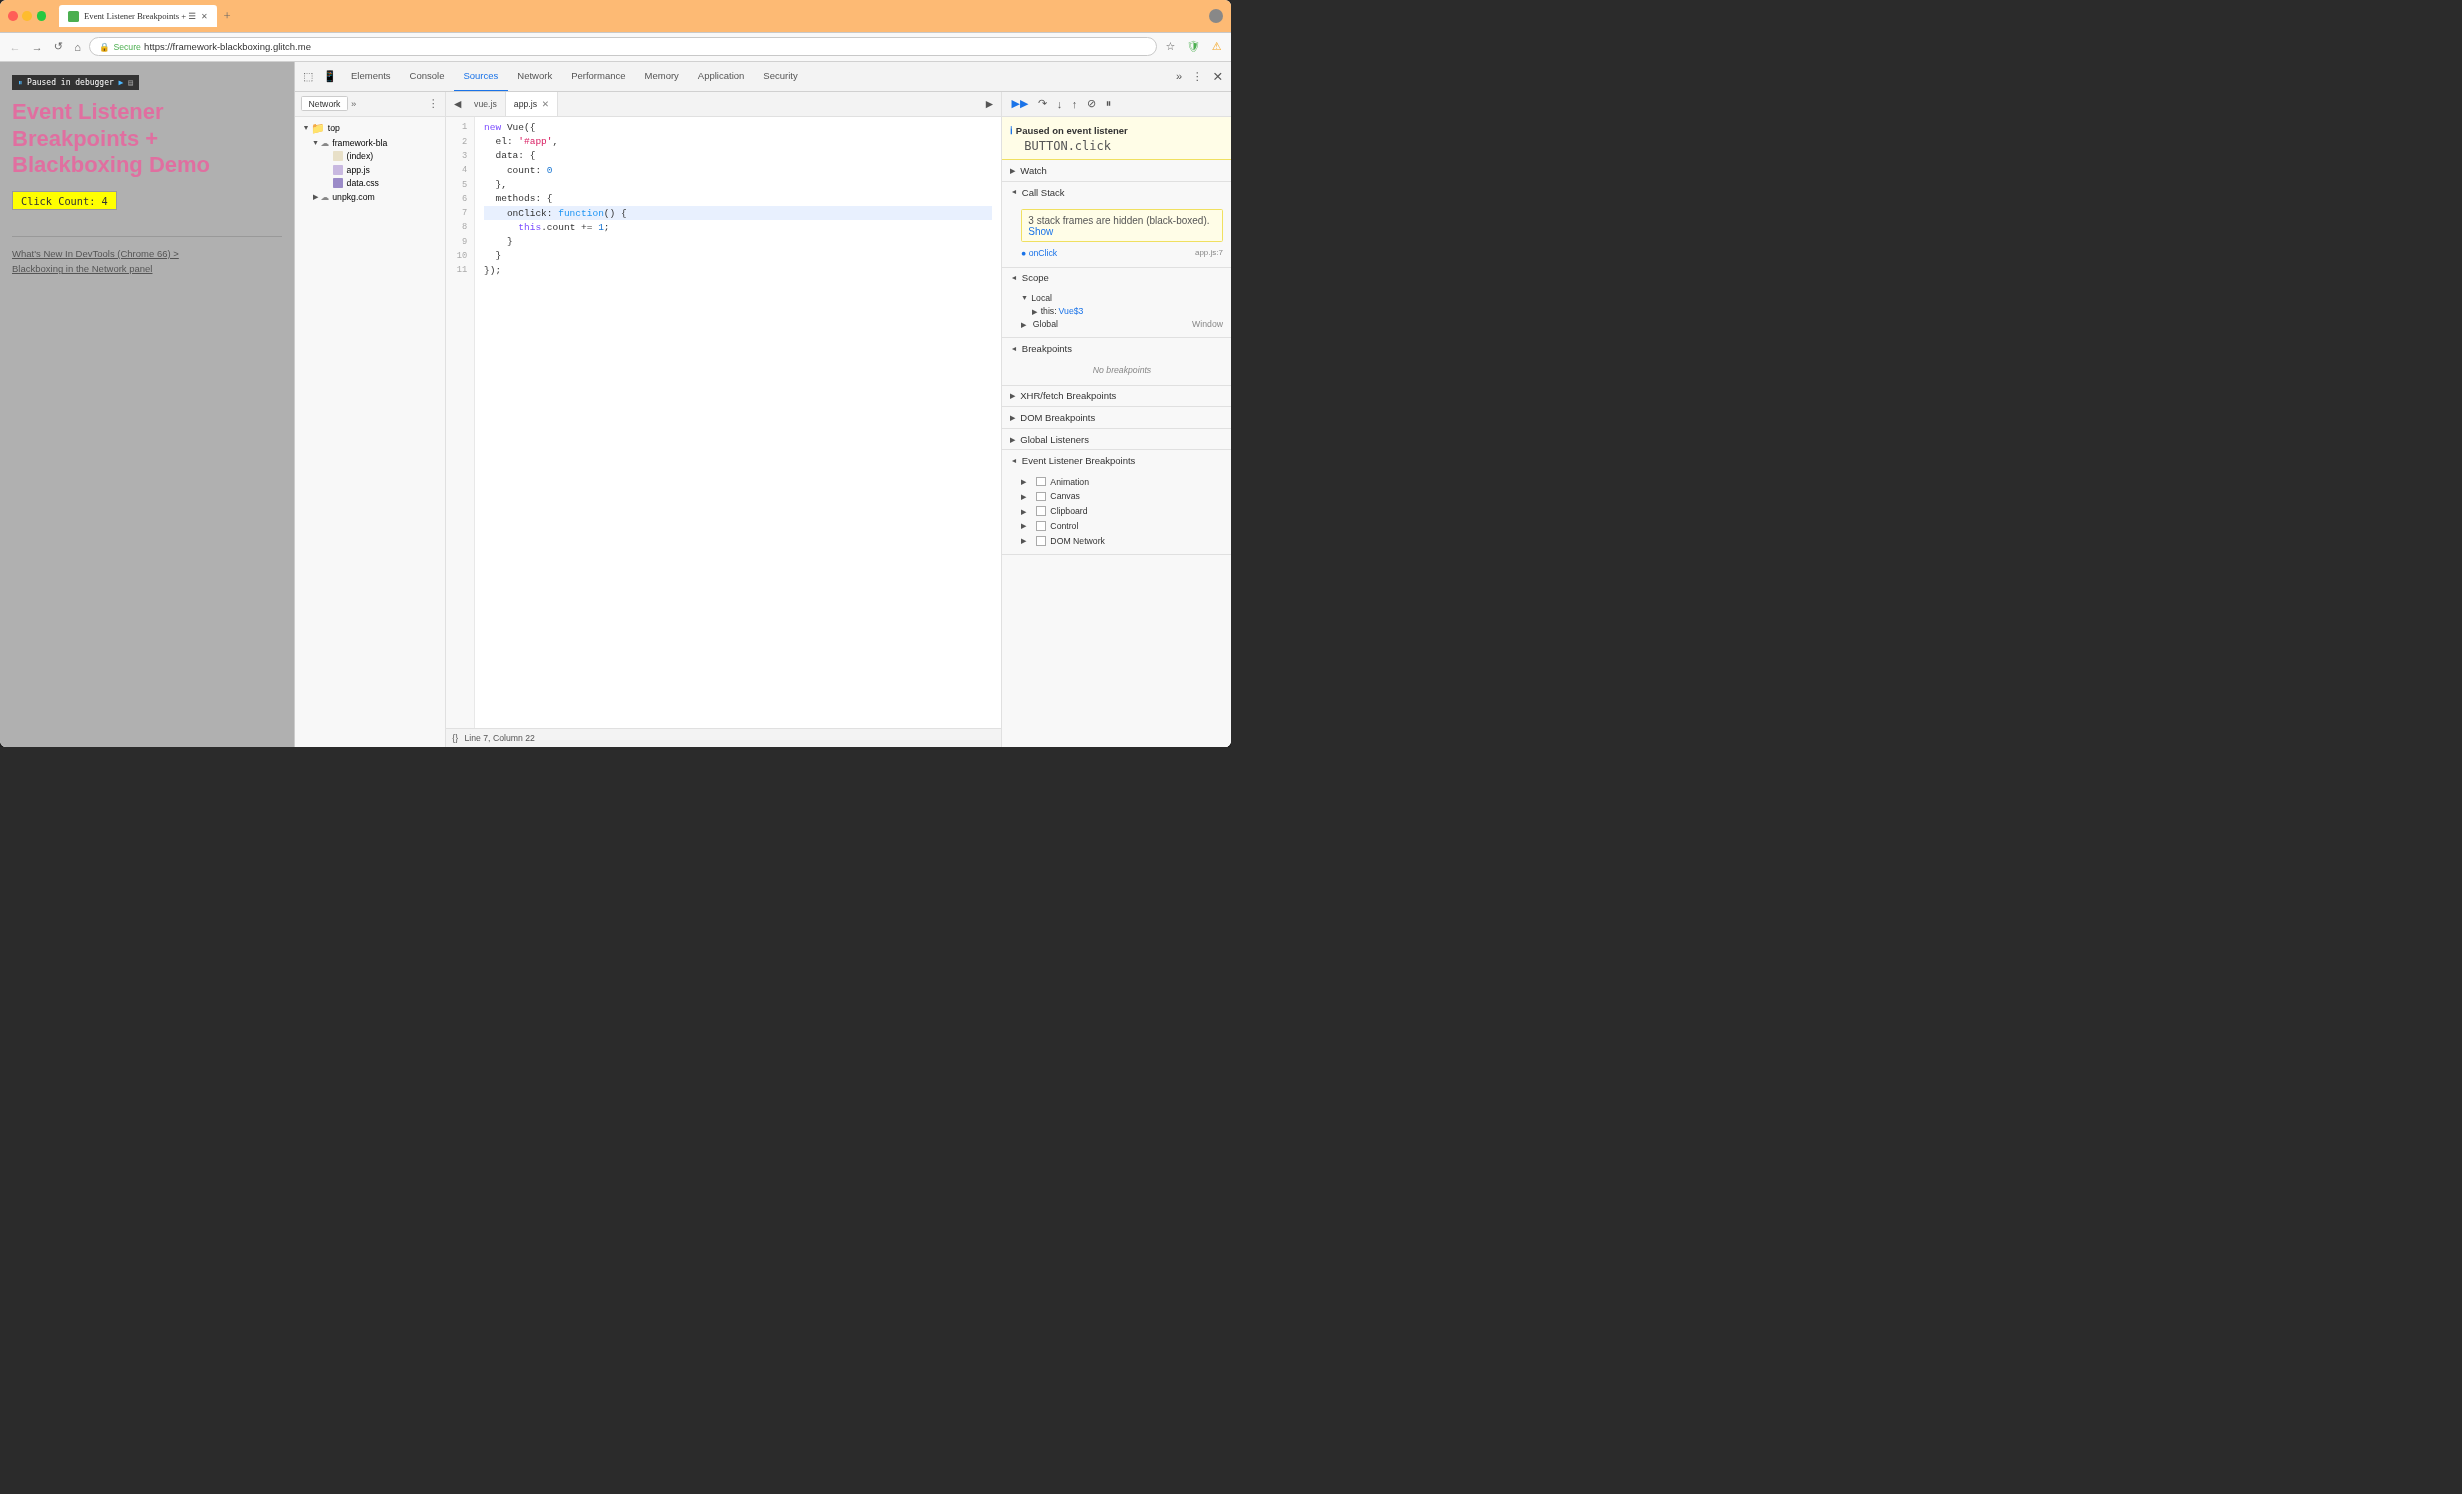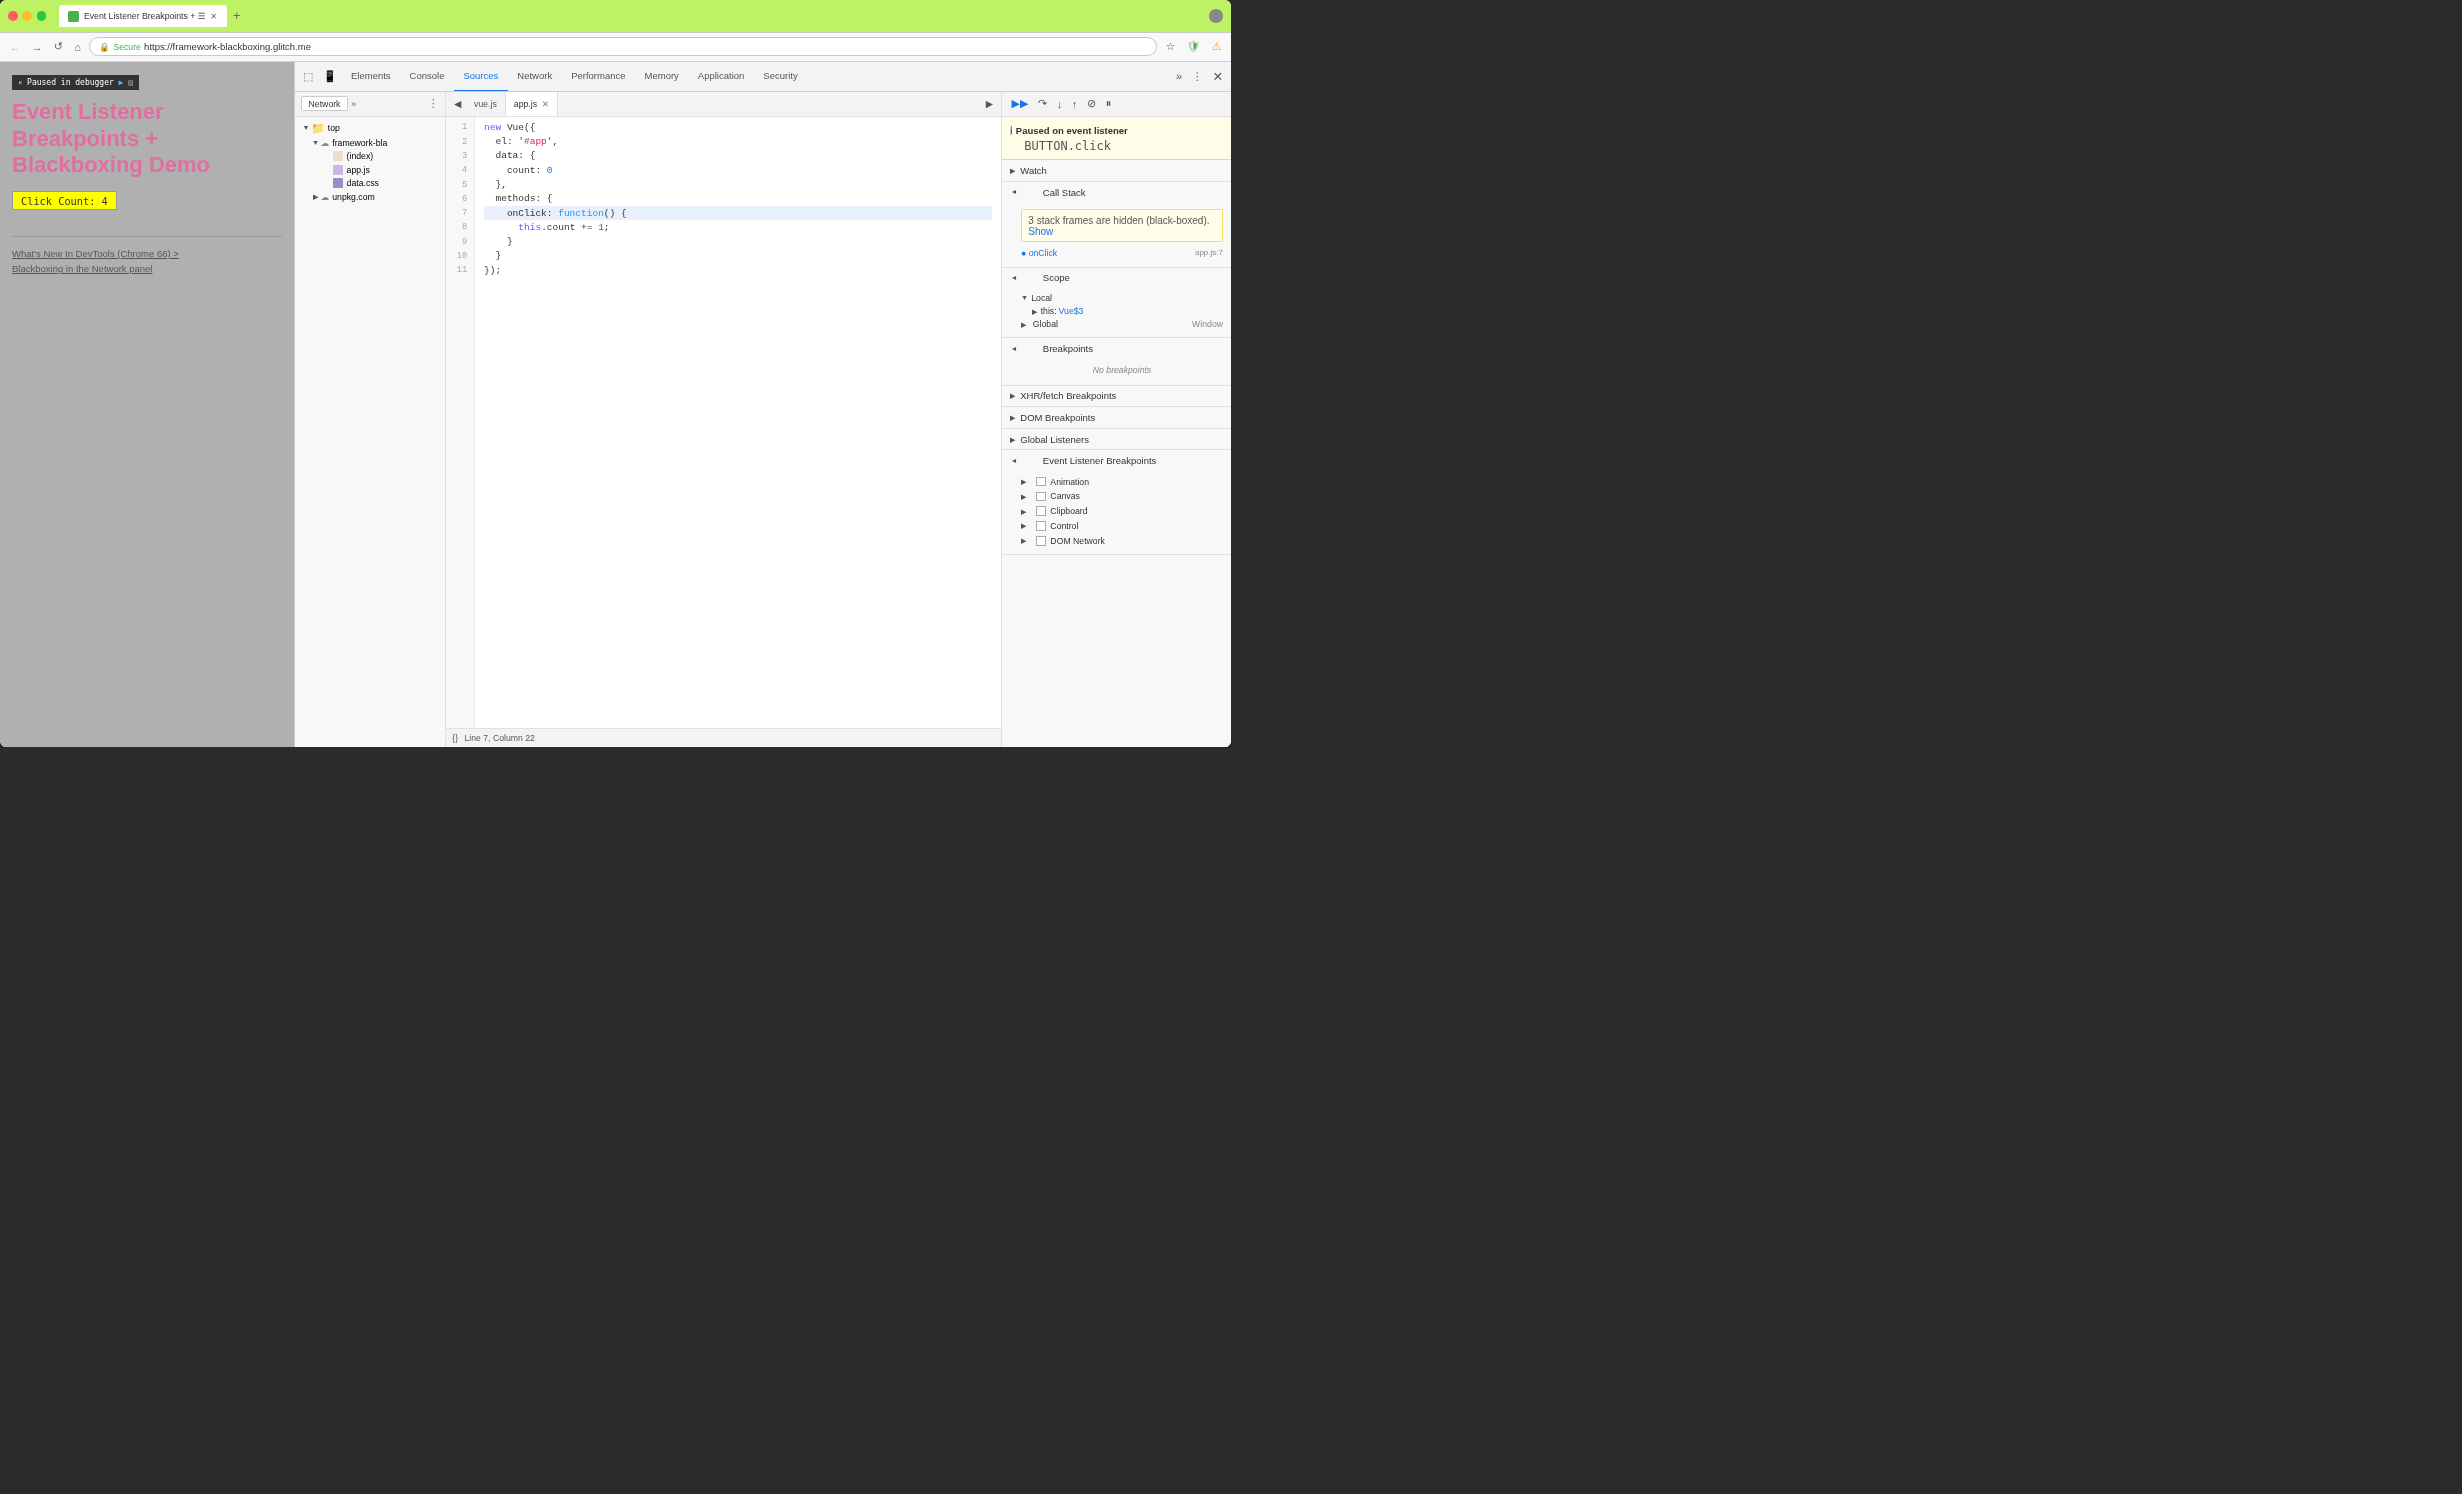--- a/index.html
+++ b/index.html
@@ -2,21 +2,21 @@
 <html style="font-size:12.7px"><head>
   <meta charset="utf-8">
   <style>
     * { box-sizing: border-box; margin: 0; padding: 0; }
     body { font-family: -apple-system, BlinkMacSystemFont, 'Helvetica Neue', Arial, sans-serif; background: #2b2b2b; width: 1231px; height: 747px; overflow: hidden; }
 
     
     .browser-window { background: #f0f0f0; border-radius: 6.3px; overflow: hidden; width: 100%; height: 100%; display: flex; flex-direction: column; box-shadow: 0 3.2px 16px rgba(0,0,0,0.5); }
 
     
-    .title-bar { background: #bef264; display: flex; align-items: center; height: 28.6px; padding: 16px 8px; gap: 6.3px; border-bottom: 0.8px solid #c8c8c8; }
+    .title-bar { background: #fdba74; display: flex; align-items: center; height: 28.6px; padding: 16px 8px; gap: 6.3px; border-bottom: 0.8px solid #c8c8c8; font-family: Liberation Serif, serif; }
     .traffic-lights { display: flex; gap: 4.8px; }
     .traffic-light { width: 9.5px; height: 9.5px; border-radius: 50%; }
     .tl-red { background: #ff5f57; }
     .tl-yellow { background: #febc2e; }
     .tl-green { background: #28c840; }
     .tab-bar { display: flex; align-items: center; flex: 1; margin-left: 6.3px; gap: 3.2px; }
     .browser-tab { background: #fff; border-radius: 3.2px 3.2px 0 0; padding: 3.2px 9.5px; font-size: 8.7px; color: #333; display: flex; align-items: center; gap: 4.8px; height: 22px; }
     .tab-favicon { width: 11px; height: 11px; background: #4CAF50; border-radius: 1.6px; display: inline-block; }
     .tab-close { color: #666; font-size: 8px; cursor: pointer; }
     .tab-new { color: #666; font-size: 12.7px; cursor: pointer; margin-left: 3.2px; }
@@ -111,21 +111,21 @@
     .dbg-btn.blue { color: #1a73e8; }
 
     
     .paused-notice { background: #fffde7; border-bottom: 0.8px solid #f0e060; padding: 6.3px 8px; }
     .paused-notice-title { font-size: 9.5px; font-weight: bold; color: #333; display: flex; align-items: center; gap: 3.2px; }
     .info-icon { color: #1a73e8; font-size: 10.3px; }
     .paused-notice-subtitle { font-size: 12px; color: #555; margin-top: 1.6px; font-family: monospace; padding-left: 14.3px; }
 
     
     .dbg-section { border-bottom: 0.8px solid #e0e0e0; }
-    .dbg-section-header { display: flex; align-items: center; padding: 4.8px 8px; cursor: pointer; font-size: 9.5px; color: #333; font-weight: 500; gap: 21px; }
+    .dbg-section-header { display: flex; align-items: center; padding: 4.8px 8px; cursor: pointer; font-size: 9.5px; color: #333; font-weight: 500; }
     .dbg-arrow { font-size: 7.1px; margin-right: 4.8px; color: #555; }
     .dbg-arrow.expanded { transform: rotate(90deg); display: inline-block; }
     .dbg-section-content { padding: 3.2px 8px 6.3px 19px; font-size: 8.7px; color: #555; }
 
     
     .callstack-warning { background: #fffde7; border: 0.8px solid #f0e060; padding: 4.8px 6.3px; font-size: 10px; color: #555; margin: 3.2px 0; border-radius: 1.6px; }
     .callstack-link { color: #1a73e8; cursor: pointer; text-decoration: none; }
     .callstack-item { display: flex; align-items: center; padding: 2.4px 0; font-size: 8.7px; color: #1a73e8; justify-content: space-between; }
     .callstack-file { color: #888; font-size: 8px; }
 

